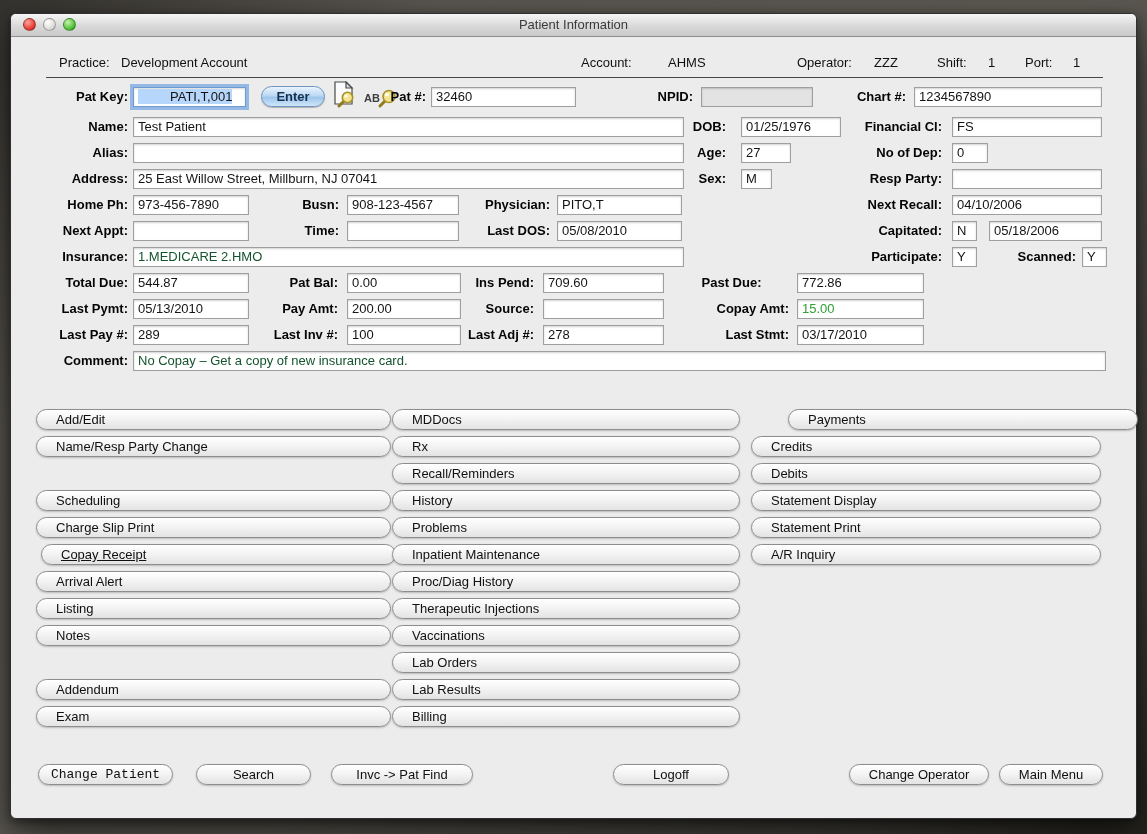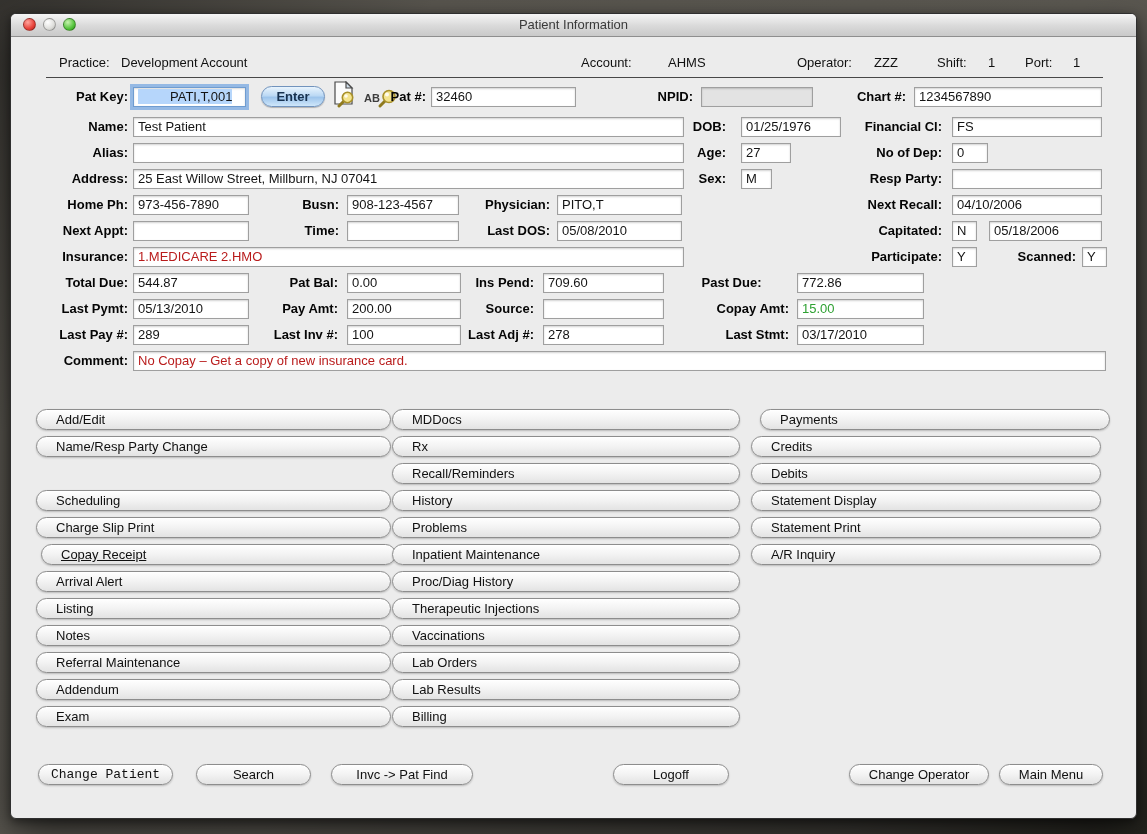--- a/index.html
+++ b/index.html
@@ -31,21 +31,21 @@
   .hstrip{position:absolute;top:40px;height:18px;font-size:13px;color:#111;line-height:18px;}
   .hsep{position:absolute;left:35px;top:63px;width:1057px;height:1px;background:#474747;}
 
   .flabel{position:absolute;width:115px;text-align:right;font-weight:bold;font-size:13px;line-height:20px;color:#050505;white-space:nowrap;}
   .finput{
     position:absolute;height:20px;box-sizing:border-box;background:#fff;
     border:1px solid #9f9f9f;box-shadow:inset 0 1px 2px rgba(0,0,0,.18);
     font-size:13px;line-height:18px;padding:0 4px;color:#141414;
     white-space:nowrap;overflow:hidden;
   }
-  .finput.val-red{color:#b91c1c;}
+  .finput.val-red{color:#14532d;}
   .finput.val-green{color:#2fa133;background:#ffffff;}
   .finput.bg-gray{background:#e3e3e3;}
   .finput.focused{border-color:#6f9cd0;box-shadow:0 0 0 3px rgba(120,168,226,.75),inset 0 1px 2px rgba(0,0,0,.15);}
   .sel-text{background:#b6d6fb;padding-left:32px;}
 
   .enter-btn{
     position:absolute;left:250px;top:72px;width:64px;height:21px;border-radius:11px;
     border:1px solid #76a; border-color:#7193bd;
     background:linear-gradient(#e9f4fd,#bcd9f4 45%,#9ec5ec 55%,#cfe7fa);
     font-size:13px;font-weight:bold;color:#17314f;text-align:center;line-height:20px;
@@ -183,36 +183,35 @@
     <div class="flabel" style="left: 2px; top: 337px;">Comment:</div>
     <div class="finput val-red" style="left: 122px; top: 337px; width: 973px;">No Copay – Get a copy of new insurance card.</div>
     <div class="listbtn" style="left: 25px; top: 395px; width: 355px;">Add/Edit</div>
     <div class="listbtn" style="left: 25px; top: 422px; width: 355px;">Name/Resp Party Change</div>
     <div class="listbtn" style="left: 25px; top: 476px; width: 355px;">Scheduling</div>
     <div class="listbtn" style="left: 25px; top: 503px; width: 355px;">Charge Slip Print</div>
     <div class="listbtn" style="left: 30px; top: 530px; width: 355px; text-decoration: underline;">Copay Receipt</div>
     <div class="listbtn" style="left: 25px; top: 557px; width: 355px;">Arrival Alert</div>
     <div class="listbtn" style="left: 25px; top: 584px; width: 355px;">Listing</div>
     <div class="listbtn" style="left: 25px; top: 611px; width: 355px;">Notes</div>
-    <div class="listbtn" style="left: 25px; top: 638px; width: 355px;">Referral Maintenance</div>
     <div class="listbtn" style="left: 25px; top: 665px; width: 355px;">Addendum</div>
     <div class="listbtn" style="left: 25px; top: 692px; width: 355px;">Exam</div>
     <div class="listbtn" style="left: 381px; top: 395px; width: 348px;">MDDocs</div>
     <div class="listbtn" style="left: 381px; top: 422px; width: 348px;">Rx</div>
     <div class="listbtn" style="left: 381px; top: 449px; width: 348px;">Recall/Reminders</div>
     <div class="listbtn" style="left: 381px; top: 476px; width: 348px;">History</div>
     <div class="listbtn" style="left: 381px; top: 503px; width: 348px;">Problems</div>
     <div class="listbtn" style="left: 381px; top: 530px; width: 348px;">Inpatient Maintenance</div>
     <div class="listbtn" style="left: 381px; top: 557px; width: 348px;">Proc/Diag History</div>
     <div class="listbtn" style="left: 381px; top: 584px; width: 348px;">Therapeutic Injections</div>
     <div class="listbtn" style="left: 381px; top: 611px; width: 348px;">Vaccinations</div>
     <div class="listbtn" style="left: 381px; top: 638px; width: 348px;">Lab Orders</div>
     <div class="listbtn" style="left: 381px; top: 665px; width: 348px;">Lab Results</div>
     <div class="listbtn" style="left: 381px; top: 692px; width: 348px;">Billing</div>
-    <div class="listbtn" style="left: 749px; top: 395px; width: 350px;">Payments</div>
+    <div class="listbtn" style="left: 777px; top: 395px; width: 350px;">Payments</div>
     <div class="listbtn" style="left: 740px; top: 422px; width: 350px;">Credits</div>
     <div class="listbtn" style="left: 740px; top: 449px; width: 350px;">Debits</div>
     <div class="listbtn" style="left: 740px; top: 476px; width: 350px;">Statement Display</div>
     <div class="listbtn" style="left: 740px; top: 503px; width: 350px;">Statement Print</div>
     <div class="listbtn" style="left: 740px; top: 530px; width: 350px;">A/R Inquiry</div>
     <div class="listbtn footbtn" style="left: 27px; top: 750px; width: 135px; font-family: Liberation Mono, monospace;">Change Patient</div>
     <div class="listbtn footbtn" style="left: 185px; top: 750px; width: 115px;">Search</div>
     <div class="listbtn footbtn" style="left: 320px; top: 750px; width: 142px;">Invc -&gt; Pat Find</div>
     <div class="listbtn footbtn" style="left: 602px; top: 750px; width: 116px;">Logoff</div>
     <div class="listbtn footbtn" style="left: 838px; top: 750px; width: 140px;">Change Operator</div>

